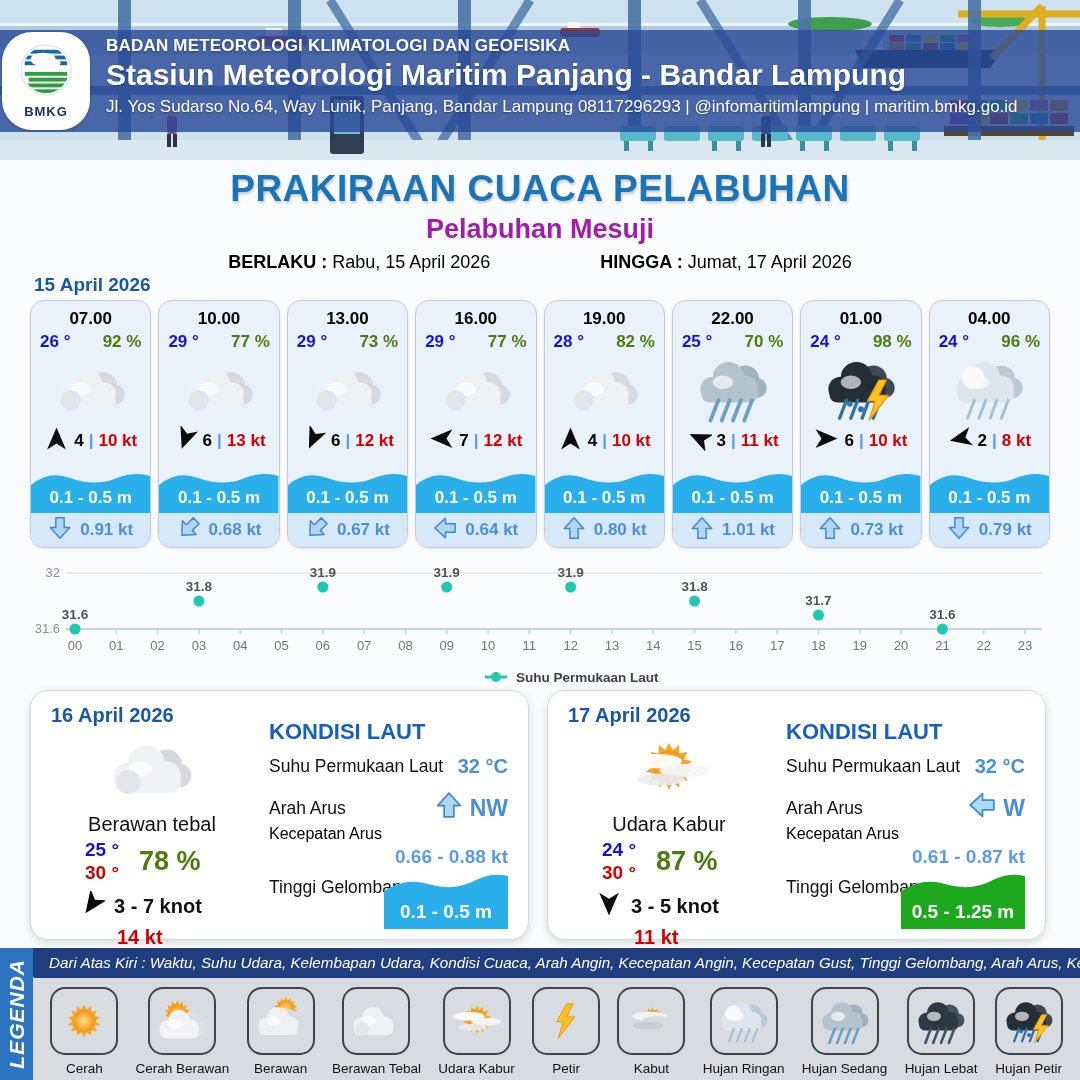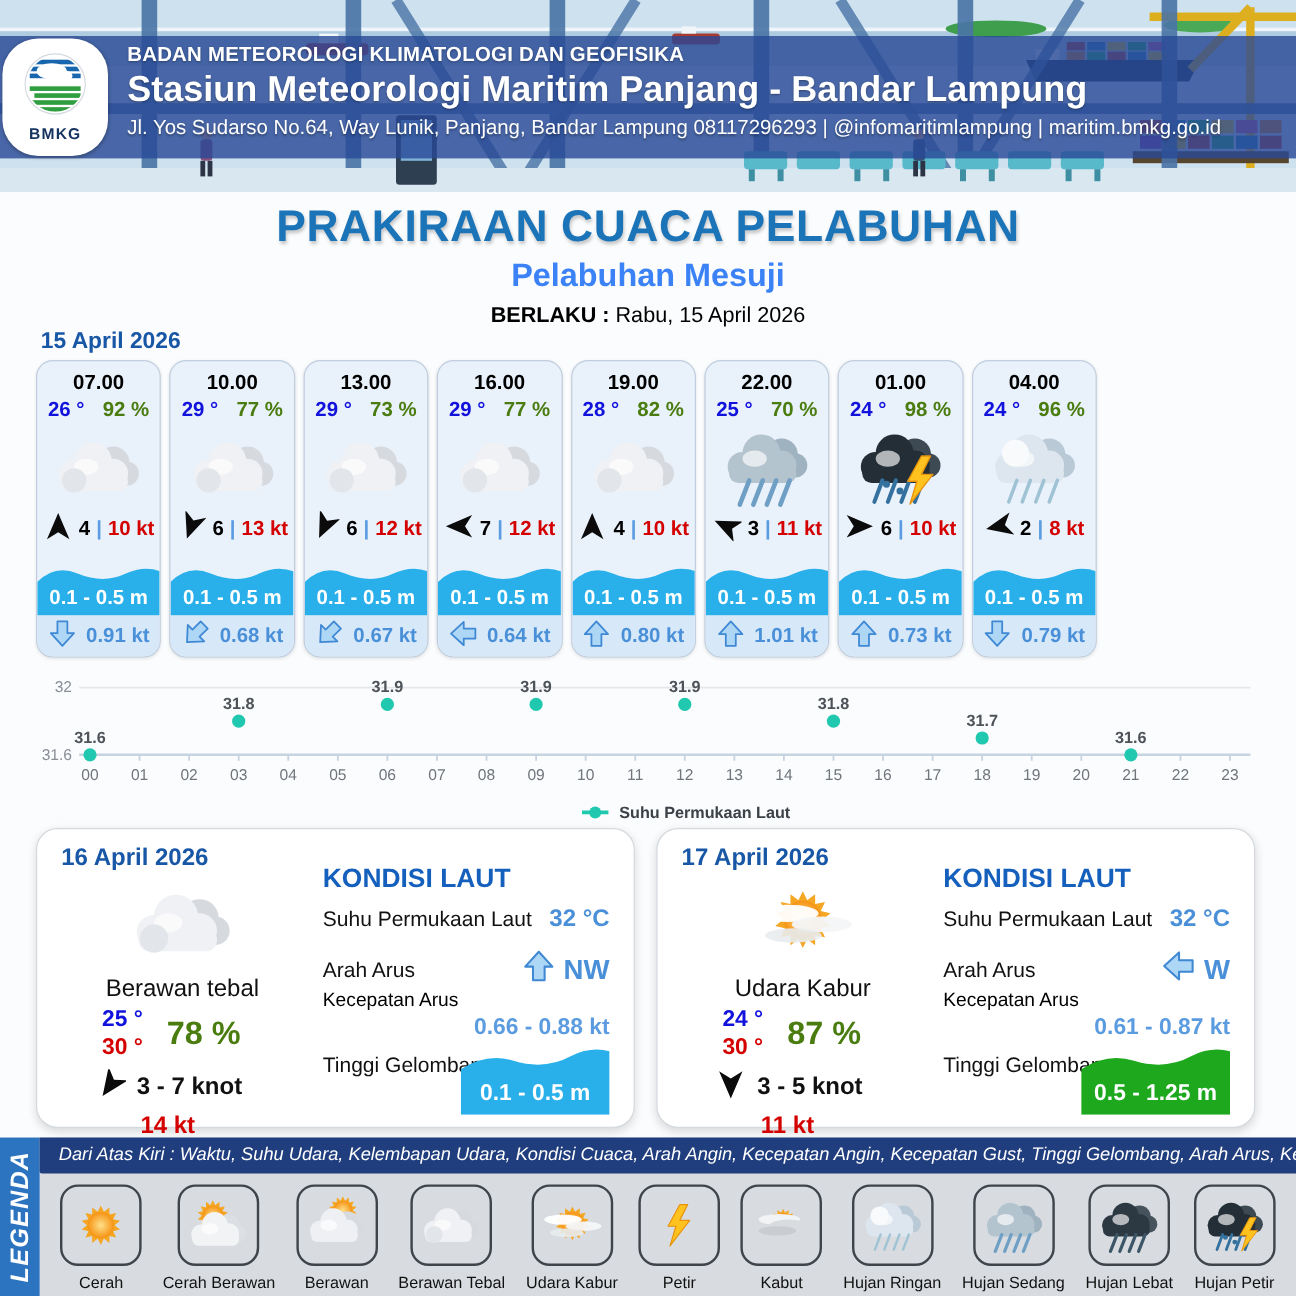--- a/index.html
+++ b/index.html
@@ -14,27 +14,27 @@
             display:flex;flex-direction:column;align-items:center;justify-content:center;box-shadow:0 1px 3px rgba(0,0,0,.25);}
   .hdr-logo-text{font-weight:bold;font-size:13px;color:#14335f;letter-spacing:1px;margin-top:7px;}
   .hdr-text{position:absolute;left:106px;top:36px;color:#fff;text-shadow:0 1px 2px rgba(0,0,0,.35);}
   .hdr-org{font-weight:bold;font-size:17px;letter-spacing:.2px;}
   .hdr-station{font-weight:bold;font-size:30px;margin-top:2px;}
   .hdr-addr{font-size:17px;margin-top:5px;}
 
   
   .main-title{position:absolute;top:168px;left:0;width:1080px;text-align:center;font-size:37px;font-weight:bold;
               color:#1b74b8;letter-spacing:.5px;text-shadow:1px 2px 3px rgba(0,0,0,.22);}
-  .sub-title{position:absolute;top:214px;left:0;width:1080px;text-align:center;font-size:27px;font-weight:bold;color:#3b82f6;}
+  .sub-title{position:absolute;top:214px;left:0;width:1080px;text-align:center;font-size:27px;font-weight:bold;color:#a21caf;}
   .valid-row{position:absolute;top:252px;left:0;width:1080px;display:flex;justify-content:center;gap:110px;font-size:18px;color:#000;}
   .valid-row .b{font-weight:bold;}
   .fc-date{position:absolute;top:274px;left:34px;font-size:19px;font-weight:bold;color:#1857a6;}
 
   
-  .hour-row{position:absolute;top:300px;left:30px;width:884px;display:flex;gap:7px;}
+  .hour-row{position:absolute;top:300px;left:30px;width:1020px;display:flex;gap:7px;}
   .hcard{flex:1;height:248px;background:#e9f1fb;border:1px solid #c0cedf;border-radius:14px;overflow:hidden;
          display:flex;flex-direction:column;box-shadow:0 1px 3px rgba(0,0,0,.10);box-sizing:border-box;}
   .h-time{font-size:17px;font-weight:bold;color:#000;text-align:center;margin-top:8px;}
   .h-th{display:flex;justify-content:space-between;padding:3px 9px 0 9px;}
   .h-temp{color:#1212dd;font-weight:bold;font-size:17px;}
   .h-hum{color:#4a7c0f;font-weight:bold;font-size:17px;}
   .h-icon{height:74px;display:flex;align-items:center;justify-content:center;}
   .h-wind{display:flex;align-items:center;justify-content:center;gap:5px;height:30px;font-size:17px;}
   .h-wspd{font-weight:bold;color:#000;}
   .h-sep{color:#5b9ce0;font-weight:bold;}
@@ -221,20 +221,24 @@
     </div>
   </header>
 
   <div class="main-title">PRAKIRAAN CUACA PELABUHAN</div>
   <div class="sub-title">Pelabuhan Mesuji</div>
   <div class="valid-row">
     <div>
       <span class="b">BERLAKU :</span>
       <span>Rabu, 15 April 2026</span>
     </div>
+    <div>
+      <span class="b">HINGGA :</span>
+      <span>Jumat, 17 April 2026</span>
+    </div>
   </div>
   <div class="fc-date">15 April 2026</div>
 
   <div class="hour-row" id="hour-row">
       <div class="hcard">
     <div class="h-time">07.00</div>
     <div class="h-th">
       <span class="h-temp">26 °</span>
       <span class="h-hum">92 %</span>
     </div>

